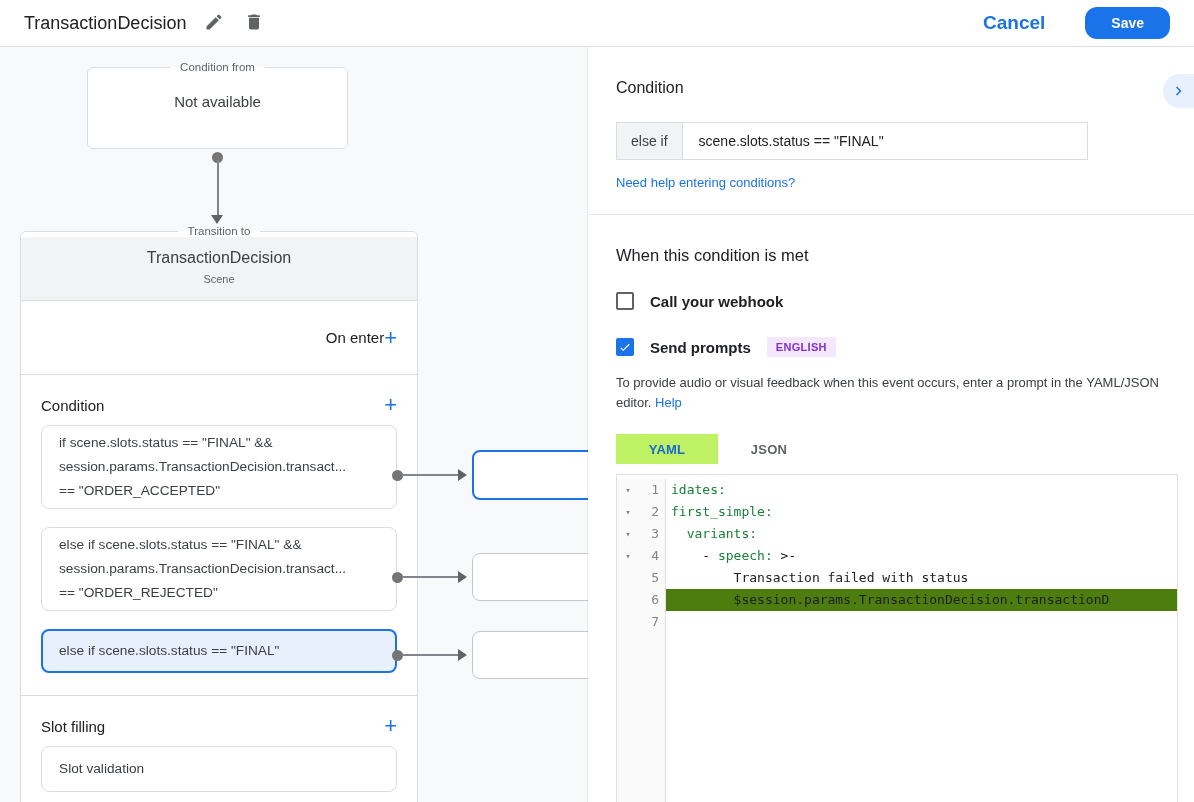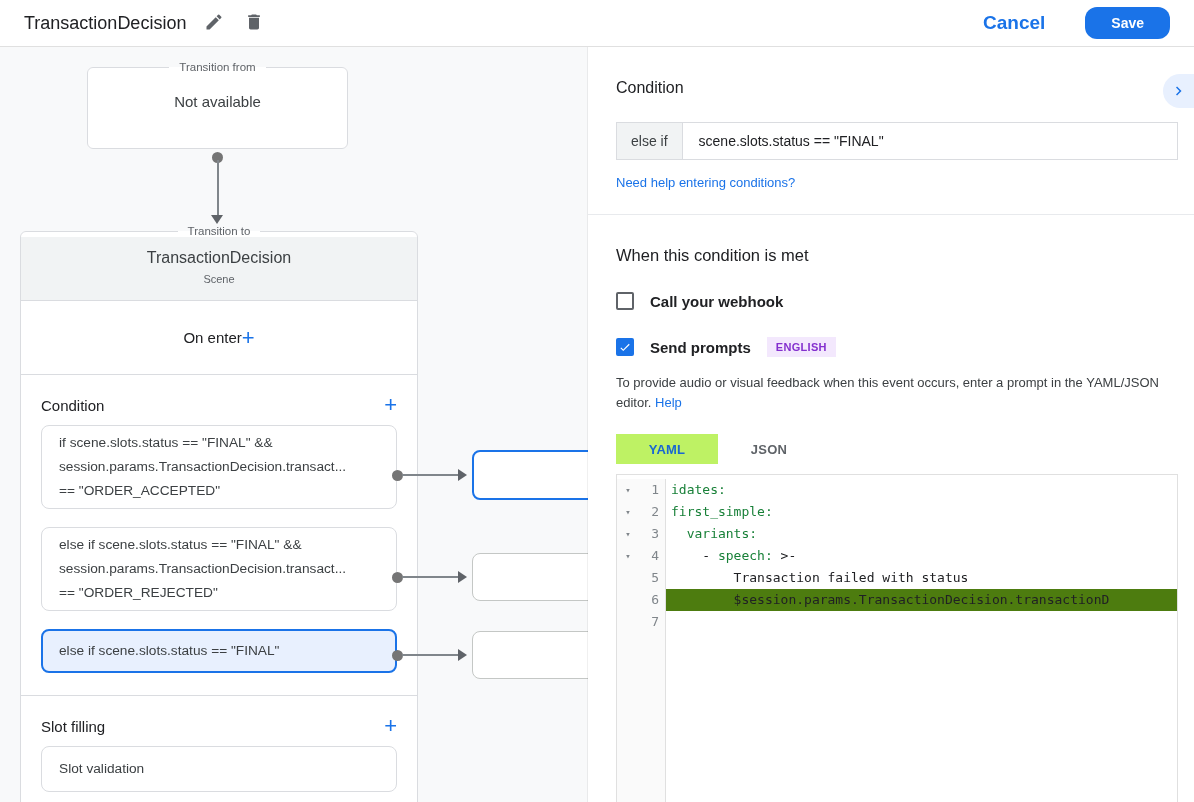--- a/index.html
+++ b/index.html
@@ -29,21 +29,21 @@
 
   .tf-box { left:87px; top:14px; width:261px; height:88px; }
   .tf-label { text-align:center; margin-top:20px; font-size:15px; color:#3c4043; }
 
   .tt-box { left:20px; top:178px; width:398px; height:660px; padding:0; }
   .scene-head { background:#f1f3f4; border-bottom:1px solid #dadce0; text-align:center;
                 padding:12px 0 15px; }
   .scene-title { font-size:16px; color:#3c4043; }
   .scene-sub { font-size:11px; color:#5f6368; margin-top:6px; }
 
-  .row-simple { display:flex; align-items:center; justify-content:center;
+  .row-simple { display:flex; align-items:center; justify-content:flex-end;
                 height:74px; padding:0 20px; border-bottom:1px solid #dadce0;
                 font-size:15px; color:#202124; }
   .section { border-bottom:1px solid #dadce0; padding:12px 0 22px; }
   .section.last { border-bottom:none; }
   .section-head { display:flex; align-items:center; justify-content:space-between;
                   height:36px; padding:0 20px; font-size:15px; color:#202124; margin-bottom:2px; }
   .plus { color:#1a73e8; font-size:22px; line-height:22px; cursor:pointer; }
 
   .cond-card { margin:0 20px 18px; border:1px solid #dadce0; border-radius:8px;
                background:#fff; padding:5px 17px 5px; font-size:13.7px; color:#3c4043;
@@ -71,21 +71,21 @@
   .panel { position:absolute; left:588px; top:47px; width:606px; height:755px;
            background:#fff; z-index:20; box-shadow:-1px 0 0 rgba(0,0,0,0.06); overflow:hidden; }
   .panel-inner { padding:0 16px 0 28px; position:relative; }
   .panel-title { margin-top:32px; font-size:16px; color:#202124; }
   .collapse-btn { position:absolute; right:0; top:27px; width:31px; height:34px;
                   background:#e8f0fe; border-radius:17px 0 0 17px; display:flex;
                   align-items:center; justify-content:center; cursor:pointer; }
   .collapse-btn svg { width:18px; height:18px; fill:#1a73e8; }
 
   .cond-input-row { margin-top:25px; display:flex; height:38px; border:1px solid #dadce0;
-                    width:562px; background:#fff; }
+                    width:472px; background:#fff; }
   .cond-prefix { background:#f1f3f4; border-right:1px solid #dadce0; padding:0 14px;
                  display:flex; align-items:center; font-size:14px; color:#3c4043; }
   .cond-value { flex:1; display:flex; align-items:center; padding:0 16px;
                 font-size:14px; color:#202124; }
 
   .help-link { display:inline-block; margin-top:15px; font-size:13px; color:#1a73e8; cursor:pointer; }
   .panel-divider { margin:23px 0 0 -28px; width:606px; height:1px; background:#e8eaed; }
 
   .when-heading { margin-top:31px; font-size:16.5px; color:#202124; }
   .check-row { margin-top:27px; display:flex; align-items:center; }
@@ -137,21 +137,21 @@
         </svg>
     </span>
     <span class="topbar-spacer"></span>
     <span class="cancel-btn">Cancel</span>
     <button class="save-btn">Save</button>
   </div>
 
   <div class="canvas">
 
     <fieldset class="flow-box tf-box">
-      <legend>Transition from</legend>
+      <legend>Condition from</legend>
       <div class="tf-label">Not available</div>
     </fieldset>
 
     <span class="dot" style="left:212px; top:105px;"></span>
     <span class="vline" style="left:217px; top:113px; height:55px;"></span>
     <span class="arr-down" style="left:211px; top:168px;"></span>
 
     <fieldset class="flow-box tt-box">
       <legend>Transition to</legend>
       <div class="scene-head">

